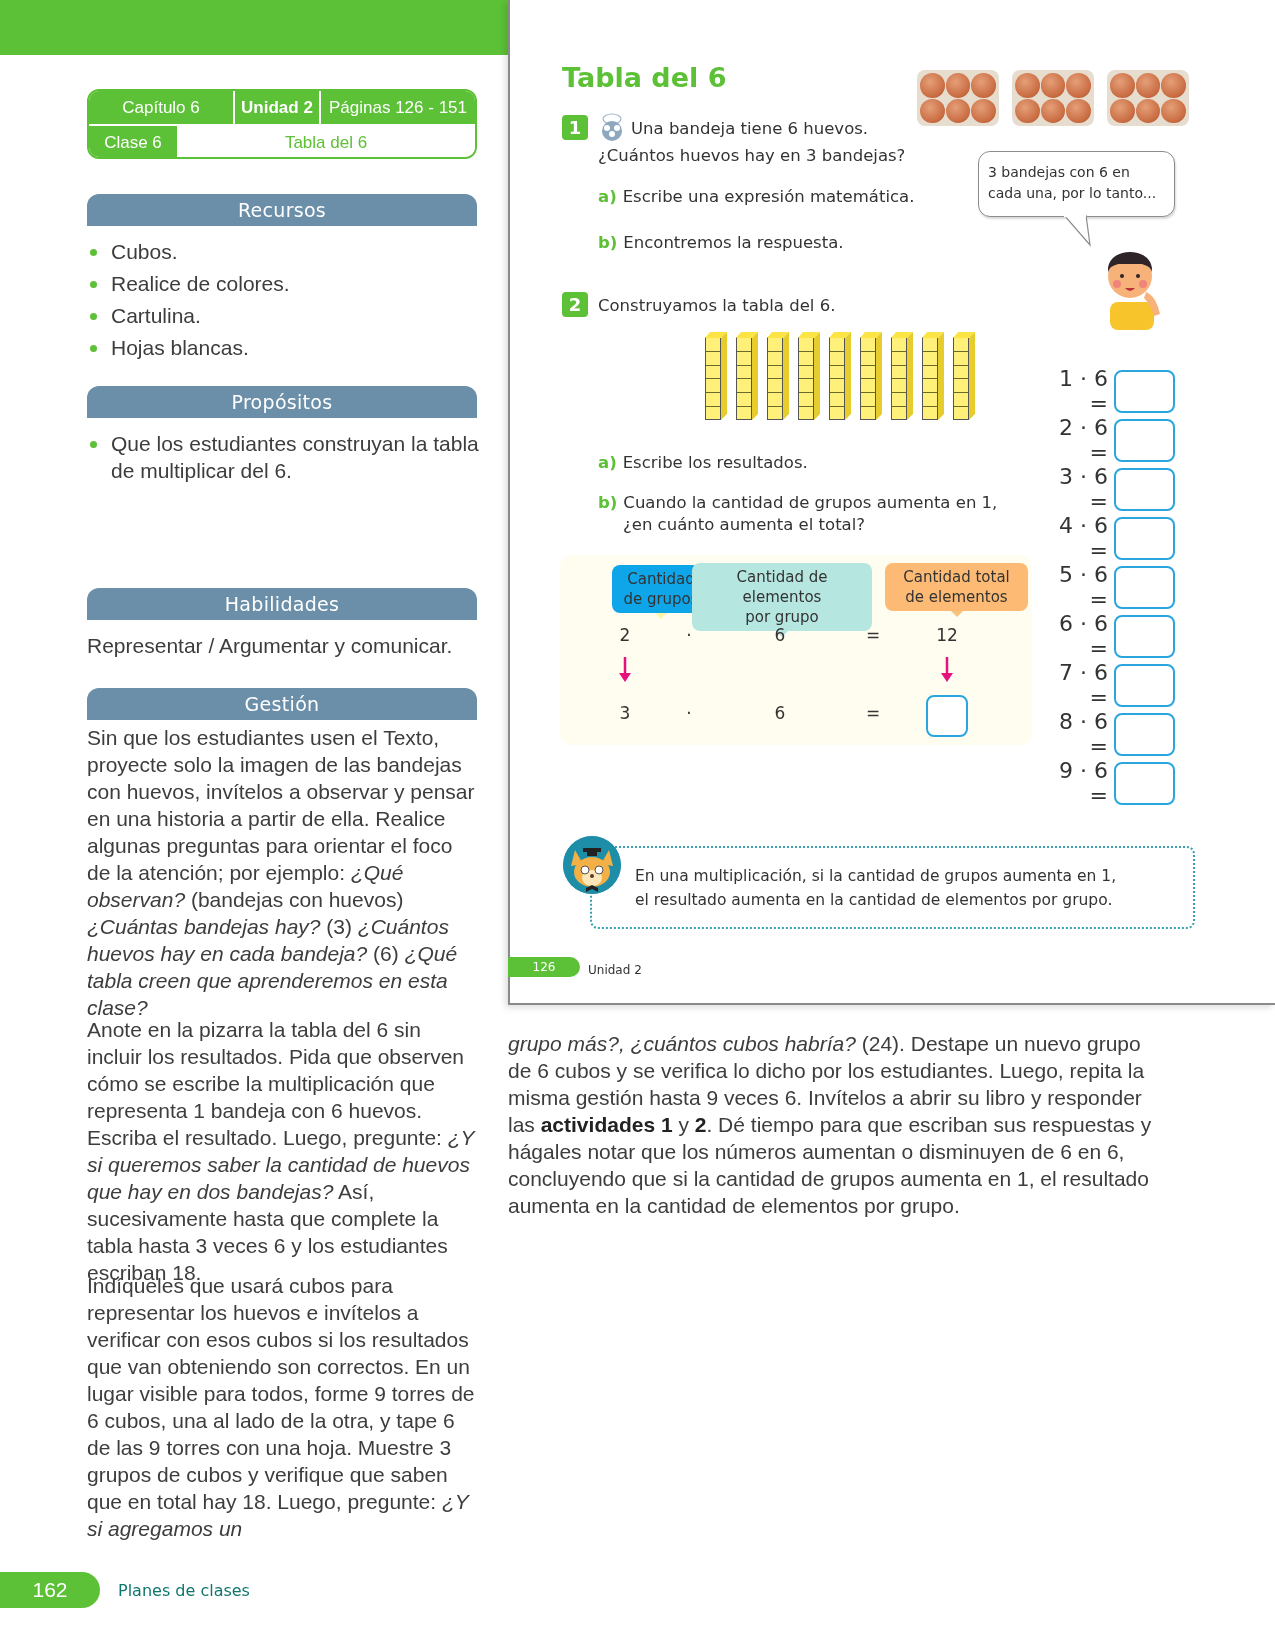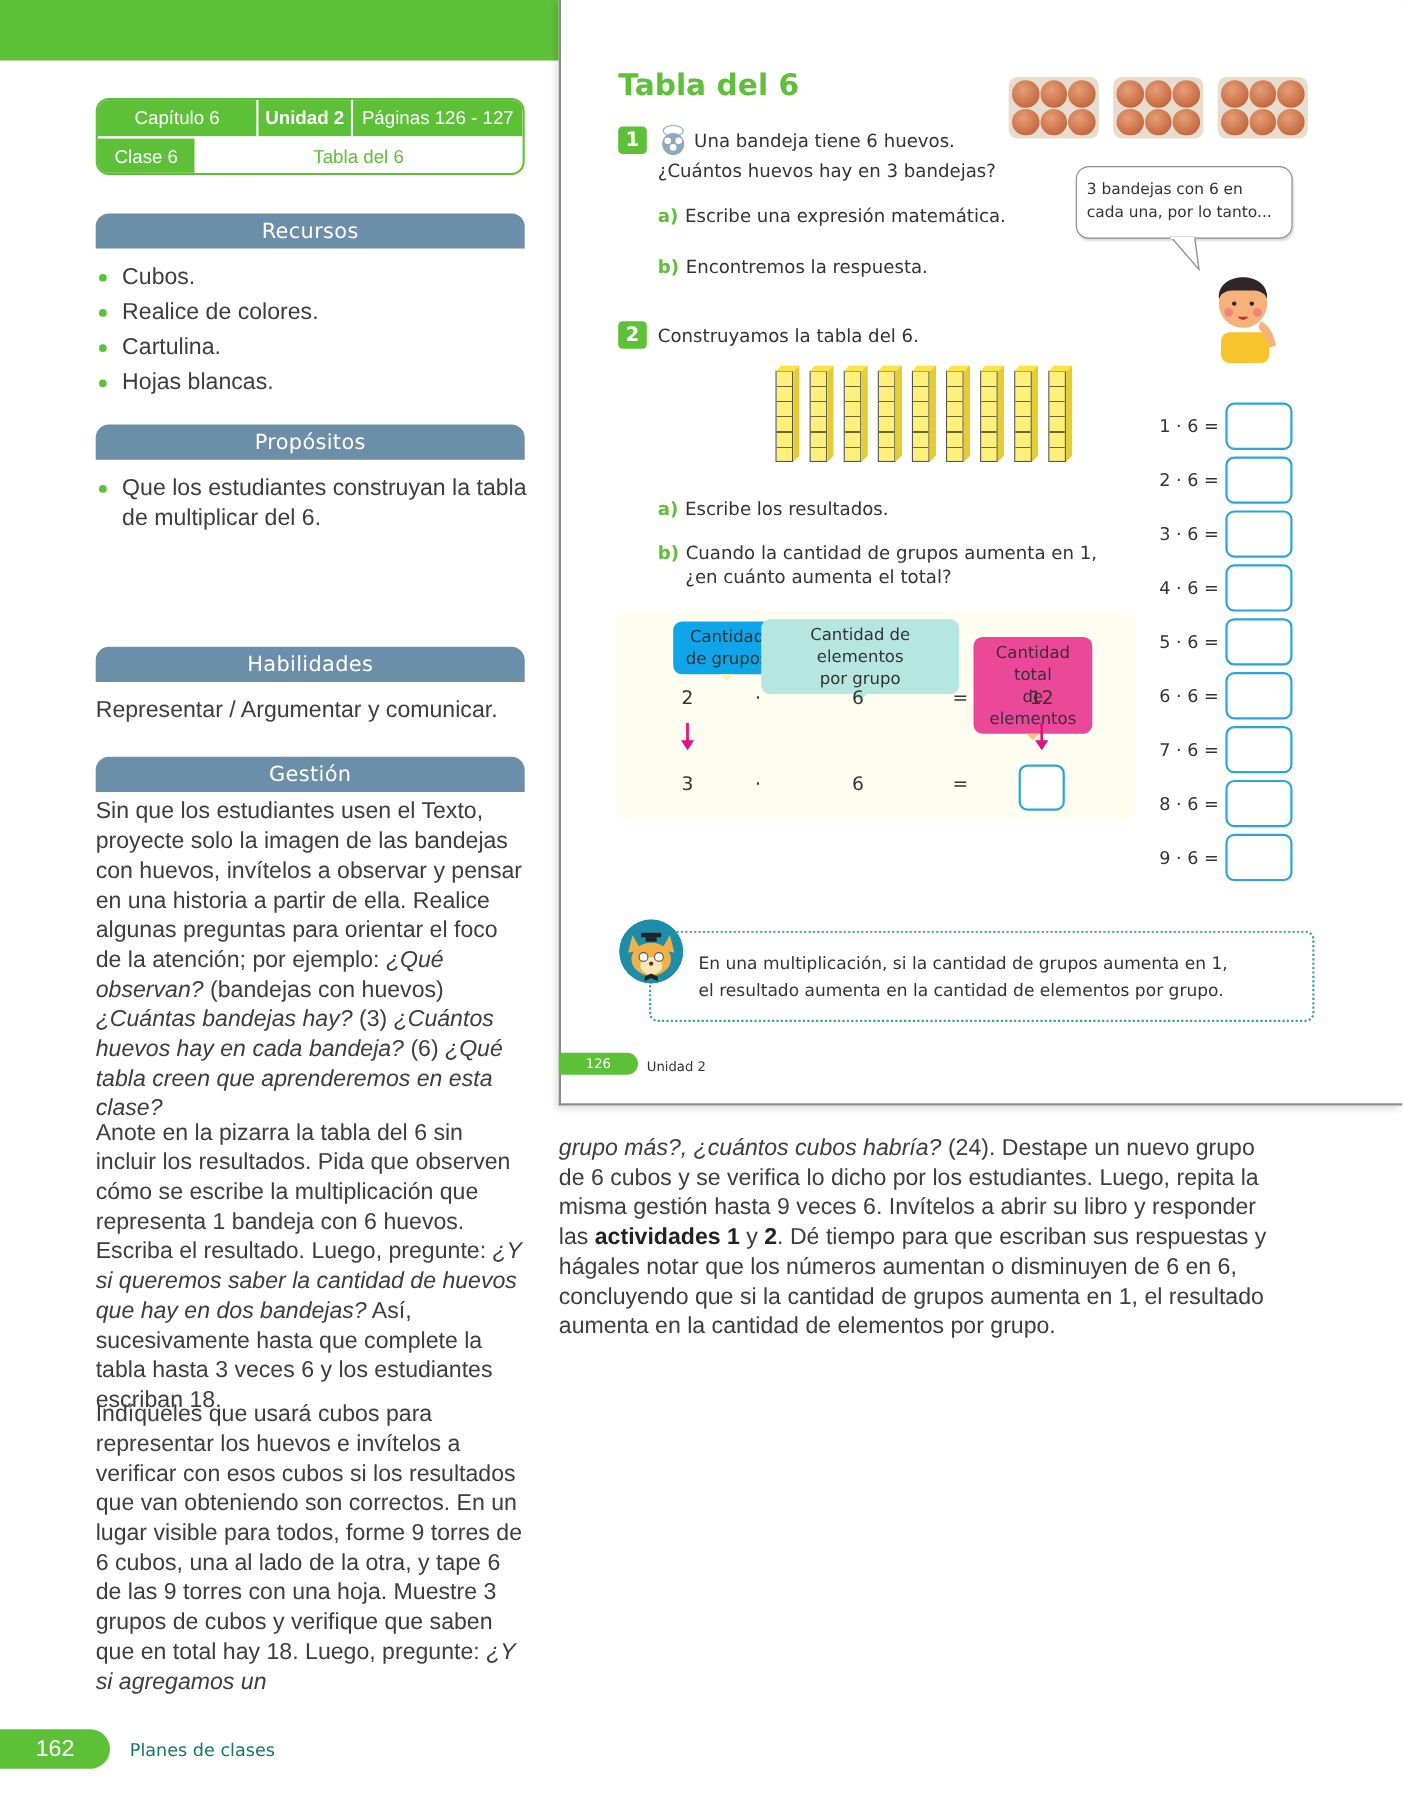--- a/index.html
+++ b/index.html
@@ -30,21 +30,21 @@
   .egg-tray { position: absolute; top: 70px; width: 82px; height: 56px; background: #e7ddcf; border-radius: 8px; display: grid; grid-template-columns: repeat(3, 1fr); grid-template-rows: repeat(2, 1fr); padding: 3px; gap: 1px; }
   .egg { border-radius: 50%; background: radial-gradient(circle at 40% 35%, #e59f78, #c86a40 70%, #8e4322); }
   .bubble { position: absolute; left: 978px; top: 151px; width: 197px; height: 66px; border: 1.5px solid #8c8c8c; border-radius: 12px; background: #fff; font-family: "DejaVu Sans", sans-serif; font-size: 14px; color: #333; padding: 10px 9px; line-height: 21px; box-shadow: 1px 2px 2px rgba(0,0,0,0.15); }
   .bubble-tail-line { position: absolute; left: 1064px; top: 215px; width: 28px; height: 32px; }
   .kid { position: absolute; left: 1100px; top: 234px; width: 70px; height: 96px; }
   .cubes { position: absolute; left: 705px; top: 332px; display: flex; gap: 9px; }
   .tower { position: relative; width: 22px; height: 88px; }
   .tower .front { position: absolute; left: 0; top: 5px; width: 16px; height: 83px; background: repeating-linear-gradient(#fff07a 0 12.8px, #6a6a2a 12.8px 13.8px); border: 1.5px solid #555; }
   .tower .top { position: absolute; left: 0; top: 0; width: 22px; height: 6px; background: #fbe443; clip-path: polygon(5px 0, 22px 0, 16px 6px, 0 6px); }
   .tower .side { position: absolute; left: 16px; top: 0; width: 6px; height: 88px; background: #e7cc2e; clip-path: polygon(0 6px, 6px 0, 6px 82px, 0 88px); }
-  .mult-row { position: absolute; left: 1052px; display: flex; align-items: center; font-family: "DejaVu Sans", sans-serif; font-size: 16px; color: #333; }
+  .mult-row { position: absolute; left: 1052px; display: flex; align-items: center; font-family: "DejaVu Sans", sans-serif; font-size: 22px; color: #333; }
   .mult-row .expr { width: 62px; text-align: right; padding-right: 6px; }
   .ansbox { width: 61px; height: 43px; border: 2px solid #2ba5dd; border-radius: 8px; background: #fff; }
   .pattern { position: absolute; left: 560px; top: 555px; width: 472px; height: 190px; background: #fffdf0; border-radius: 12px; }
   .tag { position: absolute; font-family: "DejaVu Sans", sans-serif; font-size: 15px; color: #333; text-align: center; line-height: 20px; border-radius: 8px; padding: 4px 6px; }
   .tag::after { content: ""; position: absolute; bottom: -6px; left: 50%; margin-left: -6px; border-left: 6px solid transparent; border-right: 6px solid transparent; border-top: 6px solid var(--c); }
   .pnum { position: absolute; font-family: "DejaVu Sans", sans-serif; font-size: 17px; color: #333; width: 40px; text-align: center; }
   .small-ans { position: absolute; left: 926px; top: 695px; width: 42px; height: 42px; border: 2px solid #2ba5dd; border-radius: 8px; background: #fff; }
   .note-box { position: absolute; left: 590px; top: 846px; width: 605px; height: 83px; border: 2px dotted #3a9fae; border-radius: 0 8px 8px 8px; }
   .note-text { position: absolute; left: 635px; top: 864px; font-family: "DejaVu Sans", sans-serif; font-size: 15.5px; color: #333; line-height: 24px; }
   .fox { position: absolute; left: 563px; top: 836px; width: 58px; height: 58px; border-radius: 50%; background: #1e8ea8; overflow: hidden; }
@@ -57,21 +57,21 @@
 </style>
 </head>
 <body>
 
 <div class="topbar"></div>
 
 <div class="infotable">
   <div class="it-row1">
     <div style="width:146px">Capítulo 6</div>
     <div style="width:86px;font-weight:bold">Unidad 2</div>
-    <div style="flex:1">Páginas 126 - 127</div>
+    <div style="flex:1">Páginas 126 - 151</div>
   </div>
   <div class="it-row2">
     <div class="clase">Clase 6</div>
     <div class="titulo">Tabla del 6</div>
   </div>
 </div>
 
 <div class="sec-head" style="top:194px">Recursos</div>
 <ul class="blist" style="top:238px">
   <li>Cubos.</li>
@@ -250,21 +250,21 @@
     <div class="ansbox"></div>
   </div>
 <div class="mult-row" style="top:758px">
     <span class="expr">9 · 6 =</span>
     <div class="ansbox"></div>
   </div>
 
 <div class="pattern"></div>
 <div class="tag" style="left:612px;top:565px;width:98px;background:#0ea5e9;--c:#fff4a8"><span>Cantidad</span><br><span>de grupos</span></div>
 <div class="tag" style="left:692px;top:563px;width:180px;background:#b6e6e0;--c:#b6e6e0"><span>Cantidad de elementos</span><br><span>por grupo</span></div>
-<div class="tag" style="left:885px;top:579px;width:108px;background:#ec4899;--c:#fac27f"><span>Cantidad total</span><br><span>de elementos</span></div>
+<div class="tag" style="left:885px;top:563px;width:143px;background:#fdba74;--c:#fac27f"><span>Cantidad total</span><br><span>de elementos</span></div>
 
 <div class="pnum" style="left:605px;top:625px">2</div>
 <div class="pnum" style="left:669px;top:625px">·</div>
 <div class="pnum" style="left:760px;top:625px">6</div>
 <div class="pnum" style="left:853px;top:625px">=</div>
 <div class="pnum" style="left:927px;top:625px">12</div>
 
 <svg style="position:absolute;left:618px;top:657px" width="14" height="26" viewBox="0 0 14 26">
     <line x1="7" y1="0" x2="7" y2="20" stroke="#e5117c" stroke-width="2.5"></line>
     <polygon points="1,16 13,16 7,25" fill="#e5117c"></polygon>

